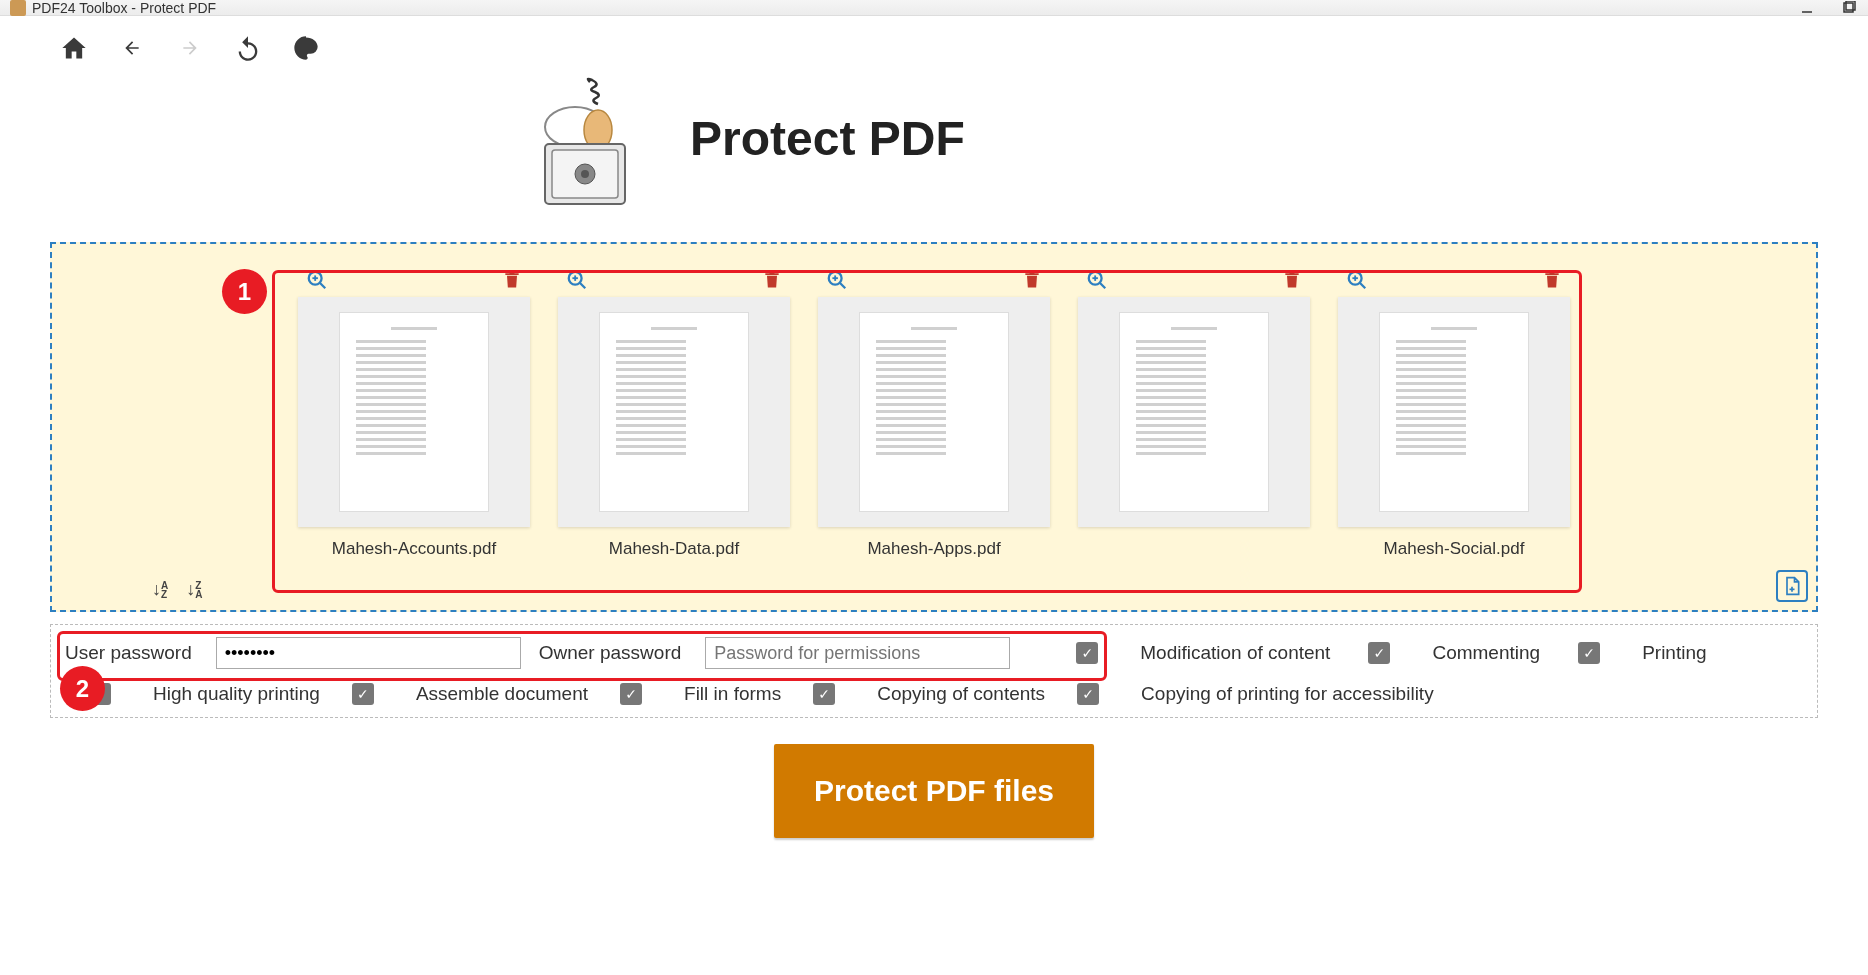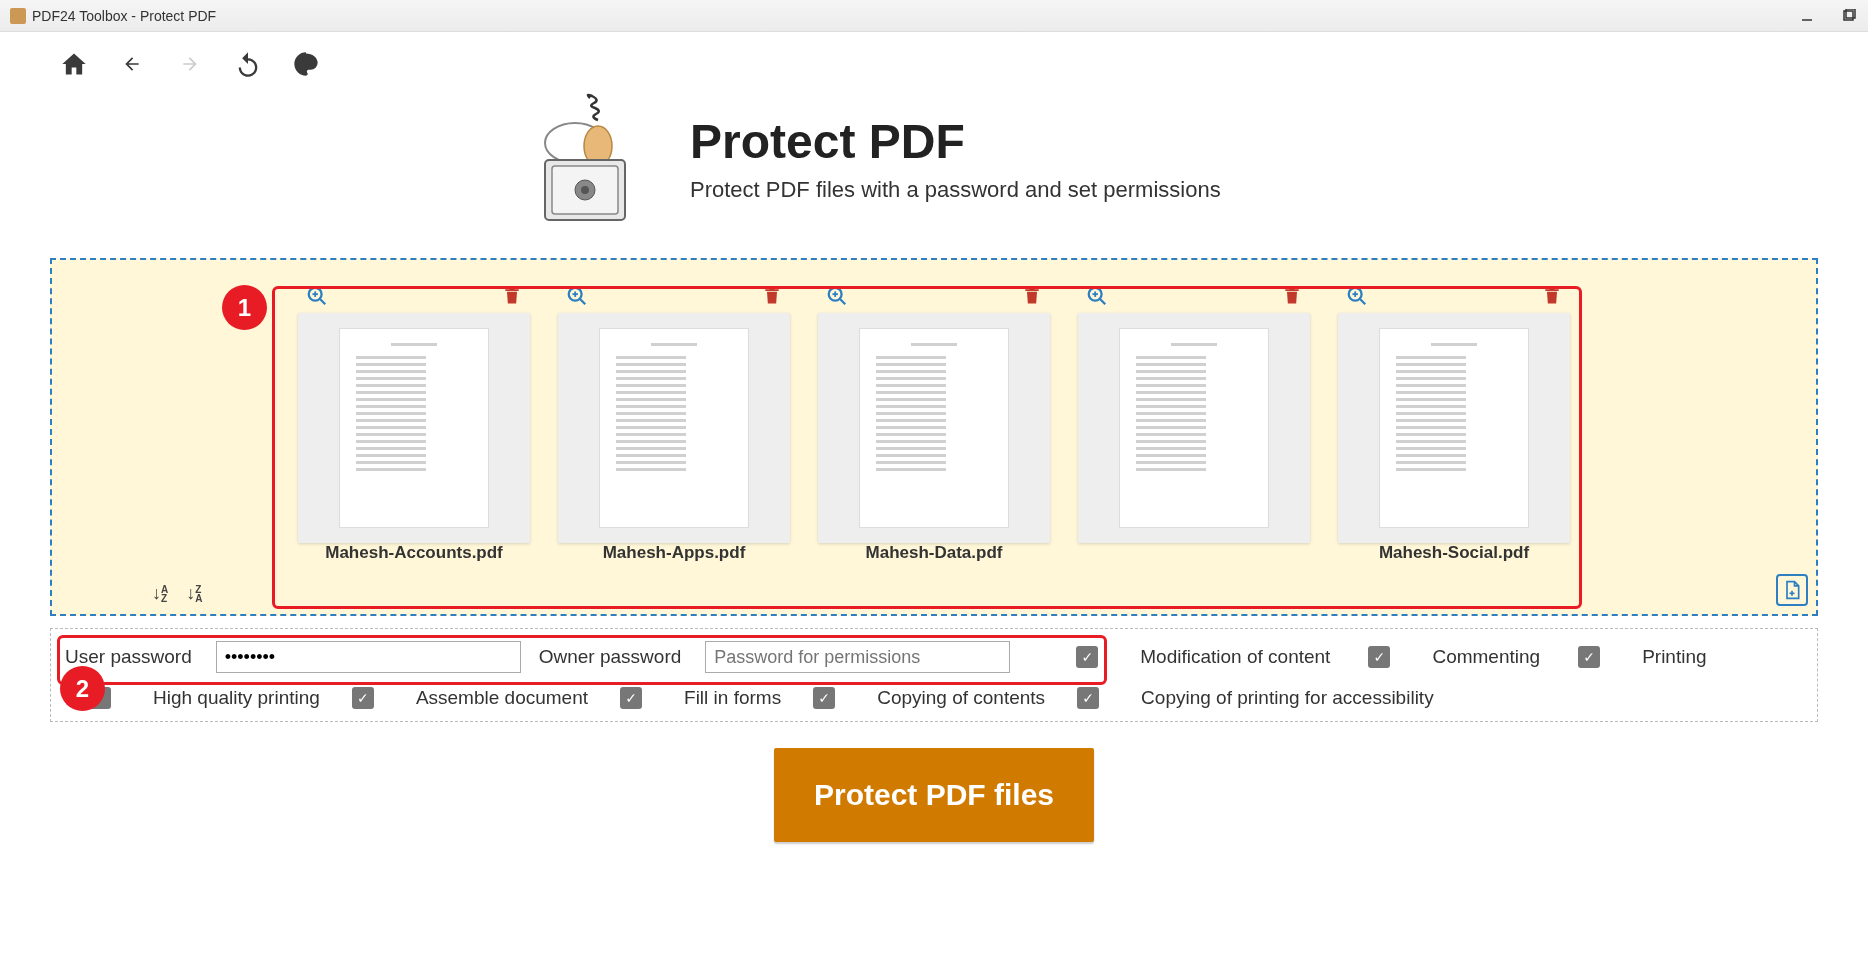--- a/index.html
+++ b/index.html
@@ -1,19 +1,19 @@
 <!DOCTYPE html>
 <html><head>
 <meta charset="utf-8">
 <style>
 * { box-sizing: border-box; margin: 0; padding: 0; }
 body { font-family: Arial, Helvetica, sans-serif; background: #fff; color: #333; width: 1868px; height: 975px; overflow: hidden; }
 
 
-.titlebar { display: flex; align-items: center; justify-content: space-between; height: 32px; padding: 0 10px; background: linear-gradient(#f5f5f5,#ececec); border-bottom: 1px solid #ddd; }
+.titlebar { display: flex; align-items: center; justify-content: space-between; height: 16px; padding: 0 10px; background: linear-gradient(#f5f5f5,#ececec); border-bottom: 1px solid #ddd; }
 .titlebar-left { display: flex; align-items: center; gap: 6px; }
 .app-icon { width: 16px; height: 16px; background: #c95; border-radius: 2px; }
 .titlebar-title { font-size: 14px; color: #333; }
 .window-controls { display: flex; gap: 24px; align-items: center; }
 .win-btn { width: 18px; height: 18px; display: flex; align-items: center; justify-content: center; cursor: pointer; color: #333; }
 
 
 .navbar { display: flex; align-items: center; gap: 30px; padding: 18px 40px 0 60px; }
 .nav-icon { width: 28px; height: 28px; display: flex; align-items: center; justify-content: center; color: #3a3a3a; cursor: pointer; }
 .nav-icon.disabled { color: #ccc; cursor: default; }
@@ -41,21 +41,21 @@
 
 .files-row { display: flex; gap: 28px; justify-content: center; margin-left: 200px; margin-right: 200px; }
 .file-card { width: 232px; }
 .file-card-top { display: flex; justify-content: space-between; align-items: center; padding: 0 8px 6px 8px; }
 .zoom-ico { color: #2d7fc1; cursor: pointer; }
 .trash-ico { color: #c0392b; cursor: pointer; }
 .thumb { width: 232px; height: 230px; background: #eee; display: flex; align-items: center; justify-content: center; box-shadow: 0 1px 3px rgba(0,0,0,0.15); }
 .thumb-page { width: 150px; height: 200px; background: #fff; border: 1px solid #ddd; padding: 14px 16px; overflow: hidden; }
 .thumb-line { height: 3px; background: #d0d0d0; margin-bottom: 4px; width: 60%; }
 .thumb-line.hd { width: 40%; margin: 0 auto 10px auto; }
-.file-name { text-align: center; font-size: 17px; color: #333; padding-top: 0; font-weight: bold; }
+.file-name { text-align: center; font-size: 17px; color: #333; padding-top: 12px; }
 
 
 .sort-row { display: flex; align-items: center; gap: 18px; padding: 20px 0 0 80px; }
 .sort-ico { color: #444; cursor: pointer; font-size: 18px; font-weight: 600; }
 .add-ico { position: absolute; right: 8px; bottom: 8px; width: 32px; height: 32px; border: 2px solid #2d7fc1; border-radius: 4px; color: #2d7fc1; display: flex; align-items: center; justify-content: center; cursor: pointer; }
 
 
 .options { margin: 12px 50px 0 50px; border: 1px dashed #bbb; padding: 12px 14px; position: relative; }
 .opt-row { display: flex; align-items: center; gap: 18px; flex-wrap: wrap; }
 .opt-row + .opt-row { margin-top: 14px; margin-left: 24px; }
@@ -129,21 +129,20 @@
       <ellipse cx="55" cy="55" rx="30" ry="20" fill="#fff" stroke="#888" stroke-width="2"></ellipse>
       <ellipse cx="78" cy="58" rx="14" ry="20" fill="#e8b878" stroke="#b88840" stroke-width="1.5"></ellipse>
       <rect x="25" y="72" width="80" height="60" rx="4" fill="#e8e8e8" stroke="#666" stroke-width="2"></rect>
       <rect x="32" y="78" width="66" height="48" rx="3" fill="#f4f4f4" stroke="#888" stroke-width="1.5"></rect>
       <circle cx="65" cy="102" r="10" fill="#888" stroke="#555" stroke-width="1"></circle>
       <circle cx="65" cy="102" r="4" fill="#555"></circle>
     </svg>
   </div>
   <div>
     <div class="page-title">Protect PDF</div>
-    <div class="page-subtitle">Protect PDF files with a password and set permissions</div>
   </div>
 </div>
 
 <div class="dropzone-wrap">
   <div class="dropzone" style="position:relative;">
     <div class="marker marker-1">1</div>
     <div class="outline-red outline-1"></div>
 
     <div class="files-row">
       <div class="file-card">
@@ -218,21 +217,21 @@
               <div class="thumb-line"></div>
               <div class="thumb-line"></div>
               <div class="thumb-line"></div>
               <div class="thumb-line"></div>
               <div class="thumb-line"></div>
               <div class="thumb-line"></div>
               <div class="thumb-line"></div>
               <div class="thumb-line"></div>
             </div>
           </div>
-        <div class="file-name">Mahesh-Apps.pdf</div>
+        <div class="file-name">Mahesh-Data.pdf</div>
       </div>
 
       <div class="file-card">
         <div class="file-card-top">
           <span class="zoom-ico">
               <svg width="22" height="22" viewBox="0 0 24 24">
                 <circle cx="10" cy="10" r="7" fill="none" stroke="#2d7fc1" stroke-width="2.5"></circle>
                 <line x1="15" y1="15" x2="21" y2="21" stroke="#2d7fc1" stroke-width="2.5"></line>
                 <line x1="7" y1="10" x2="13" y2="10" stroke="#2d7fc1" stroke-width="2"></line>
                 <line x1="10" y1="7" x2="10" y2="13" stroke="#2d7fc1" stroke-width="2"></line>
@@ -259,21 +258,21 @@
               <div class="thumb-line"></div>
               <div class="thumb-line"></div>
               <div class="thumb-line"></div>
               <div class="thumb-line"></div>
               <div class="thumb-line"></div>
               <div class="thumb-line"></div>
               <div class="thumb-line"></div>
               <div class="thumb-line"></div>
             </div>
           </div>
-        <div class="file-name">Mahesh-Data.pdf</div>
+        <div class="file-name">Mahesh-Apps.pdf</div>
       </div>
 
       <div class="file-card">
         <div class="file-card-top">
           <span class="zoom-ico">
               <svg width="22" height="22" viewBox="0 0 24 24">
                 <circle cx="10" cy="10" r="7" fill="none" stroke="#2d7fc1" stroke-width="2.5"></circle>
                 <line x1="15" y1="15" x2="21" y2="21" stroke="#2d7fc1" stroke-width="2.5"></line>
                 <line x1="7" y1="10" x2="13" y2="10" stroke="#2d7fc1" stroke-width="2"></line>
                 <line x1="10" y1="7" x2="10" y2="13" stroke="#2d7fc1" stroke-width="2"></line>

